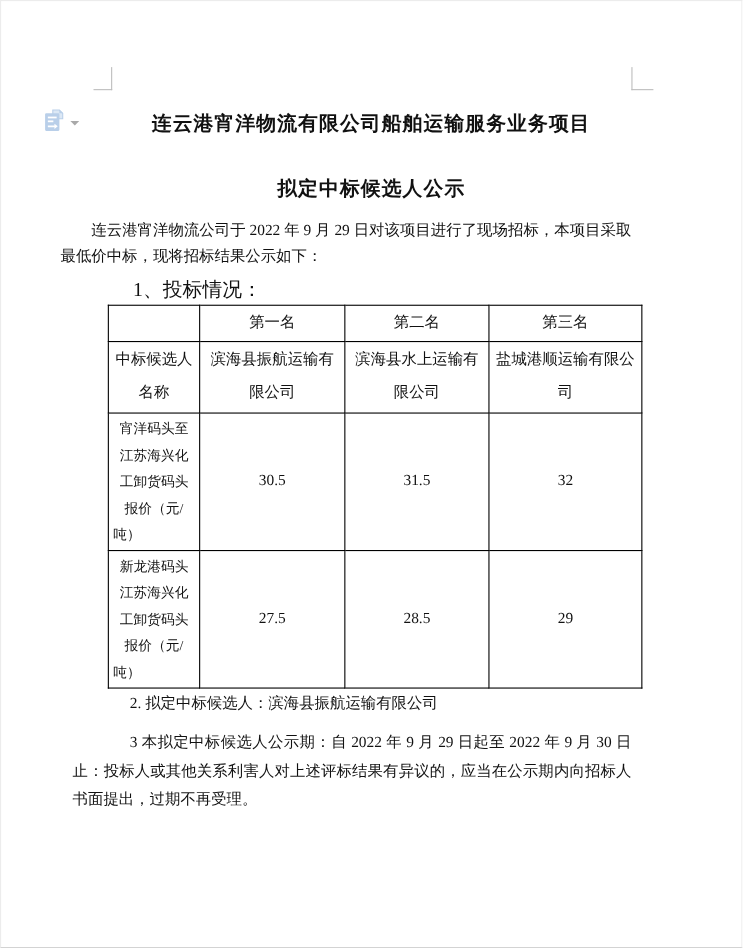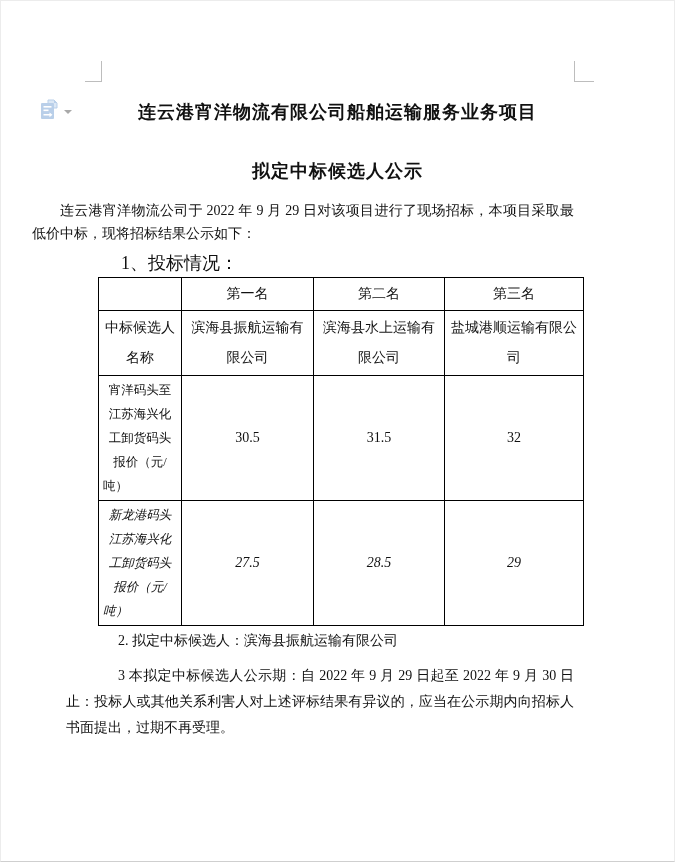--- a/index.html
+++ b/index.html
@@ -41,21 +41,21 @@
   }
   .doc-subtitle {
     margin: 33px 0 0 0;
     text-align: center;
     font-size: 18px;
     font-weight: bold;
     letter-spacing: 1px;
     line-height: 26px;
   }
   .intro {
-    margin: 15px 100px 0 31px;
+    margin: 15px 100px 0 54px;
     font-size: 14px;
     line-height: 23px;
     text-indent: 2em;
     text-align: justify;
   }
   .sec1 {
     margin: 9px 100px 0 65px;
     font-size: 18px;
     line-height: 19px;
     text-indent: 55px;
@@ -70,21 +70,21 @@
   table.bid td {
     border: 1px solid #000000;
     text-align: center;
     vertical-align: middle;
     padding: 2px 4px;
     overflow: hidden;
   }
   tr.r-head td    { height: 33px; line-height: 18px; font-family: Liberation Serif, serif; }
   tr.r-names td   { height: 58px; line-height: 30px; border-radius: 16px; }
   tr.r-price1 td  { height: 94px; }
-  tr.r-price2 td  { height: 92px; font-style: italic; }
+  tr.r-price2 td  { height: 92px; }
   td.row-label-small {
     font-size: 12.5px;
     line-height: 24px;
     text-align: justify;
     text-align-last: left;
     padding: 2px 5px;
   }
   .sec2 {
     margin: 5px 100px 13px 65px;
     font-size: 14px;

